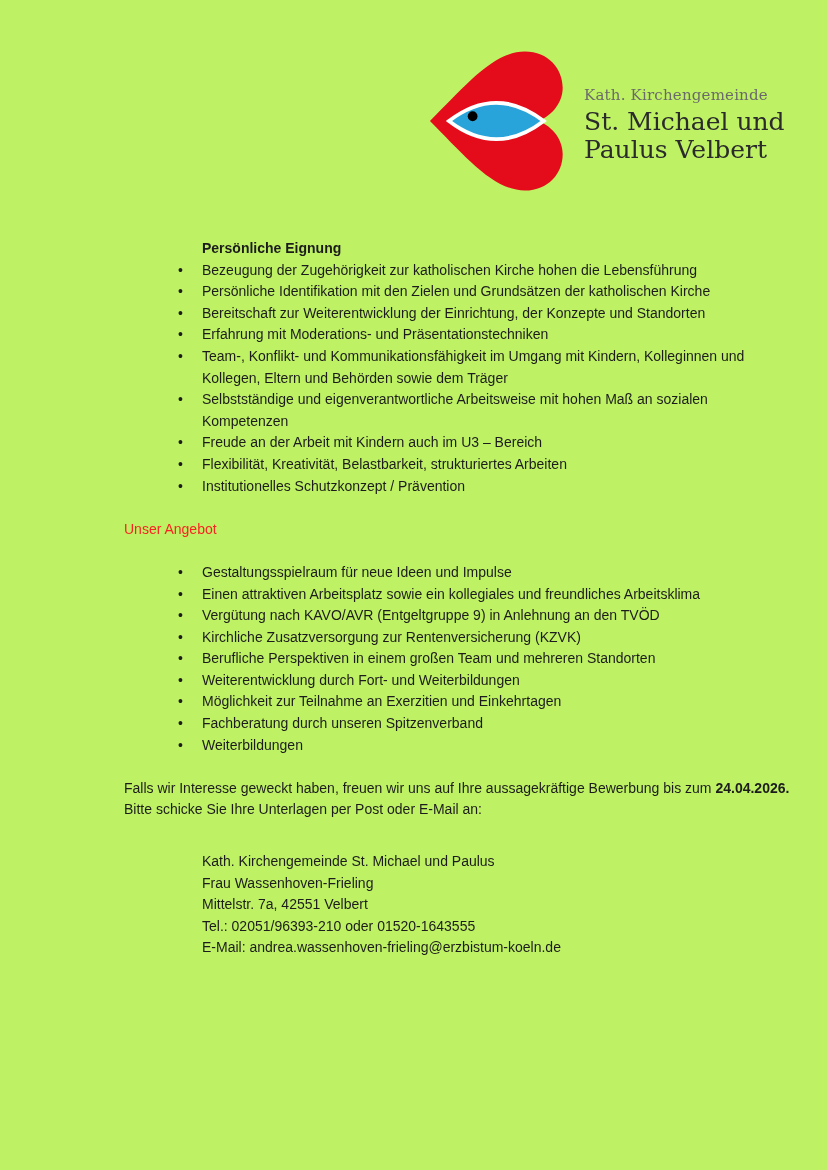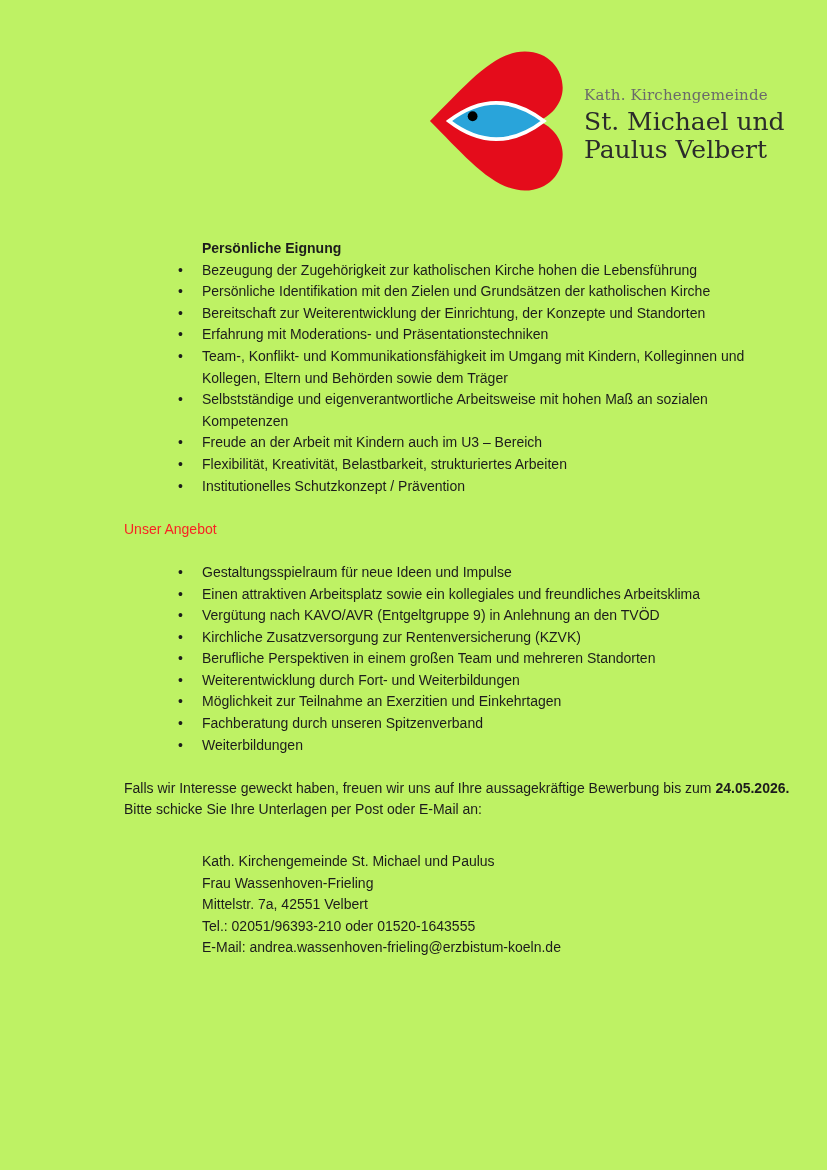--- a/index.html
+++ b/index.html
@@ -120,21 +120,21 @@
         <li>Vergütung nach KAVO/AVR (Entgeltgruppe 9) in Anlehnung an den TVÖD</li>
         <li>Kirchliche Zusatzversorgung zur Rentenversicherung (KZVK)</li>
         <li>Berufliche Perspektiven in einem großen Team und mehreren Standorten</li>
         <li>Weiterentwicklung durch Fort- und Weiterbildungen</li>
         <li>Möglichkeit zur Teilnahme an Exerzitien und Einkehrtagen</li>
         <li>Fachberatung durch unseren Spitzenverband</li>
         <li>Weiterbildungen</li>
       </ul>
 
     <p class="closing">
-      <span>Falls wir Interesse geweckt haben, freuen wir uns auf Ihre aussagekräftige Bewerbung bis zum </span><b>24.05.2026.</b><br>
+      <span>Falls wir Interesse geweckt haben, freuen wir uns auf Ihre aussagekräftige Bewerbung bis zum </span><b>24.04.2026.</b><br>
       <span>Bitte schicke Sie Ihre Unterlagen per Post oder E-Mail an:</span>
     </p>
 
     <div class="contact">
         <div>Kath. Kirchengemeinde St. Michael und Paulus</div>
         <div>Frau Wassenhoven-Frieling</div>
         <div>Mittelstr. 7a, 42551 Velbert</div>
         <div>Tel.: 02051/96393-210 oder 01520-1643555</div>
         <div>E-Mail: andrea.wassenhoven-frieling@erzbistum-koeln.de</div>
       </div>

